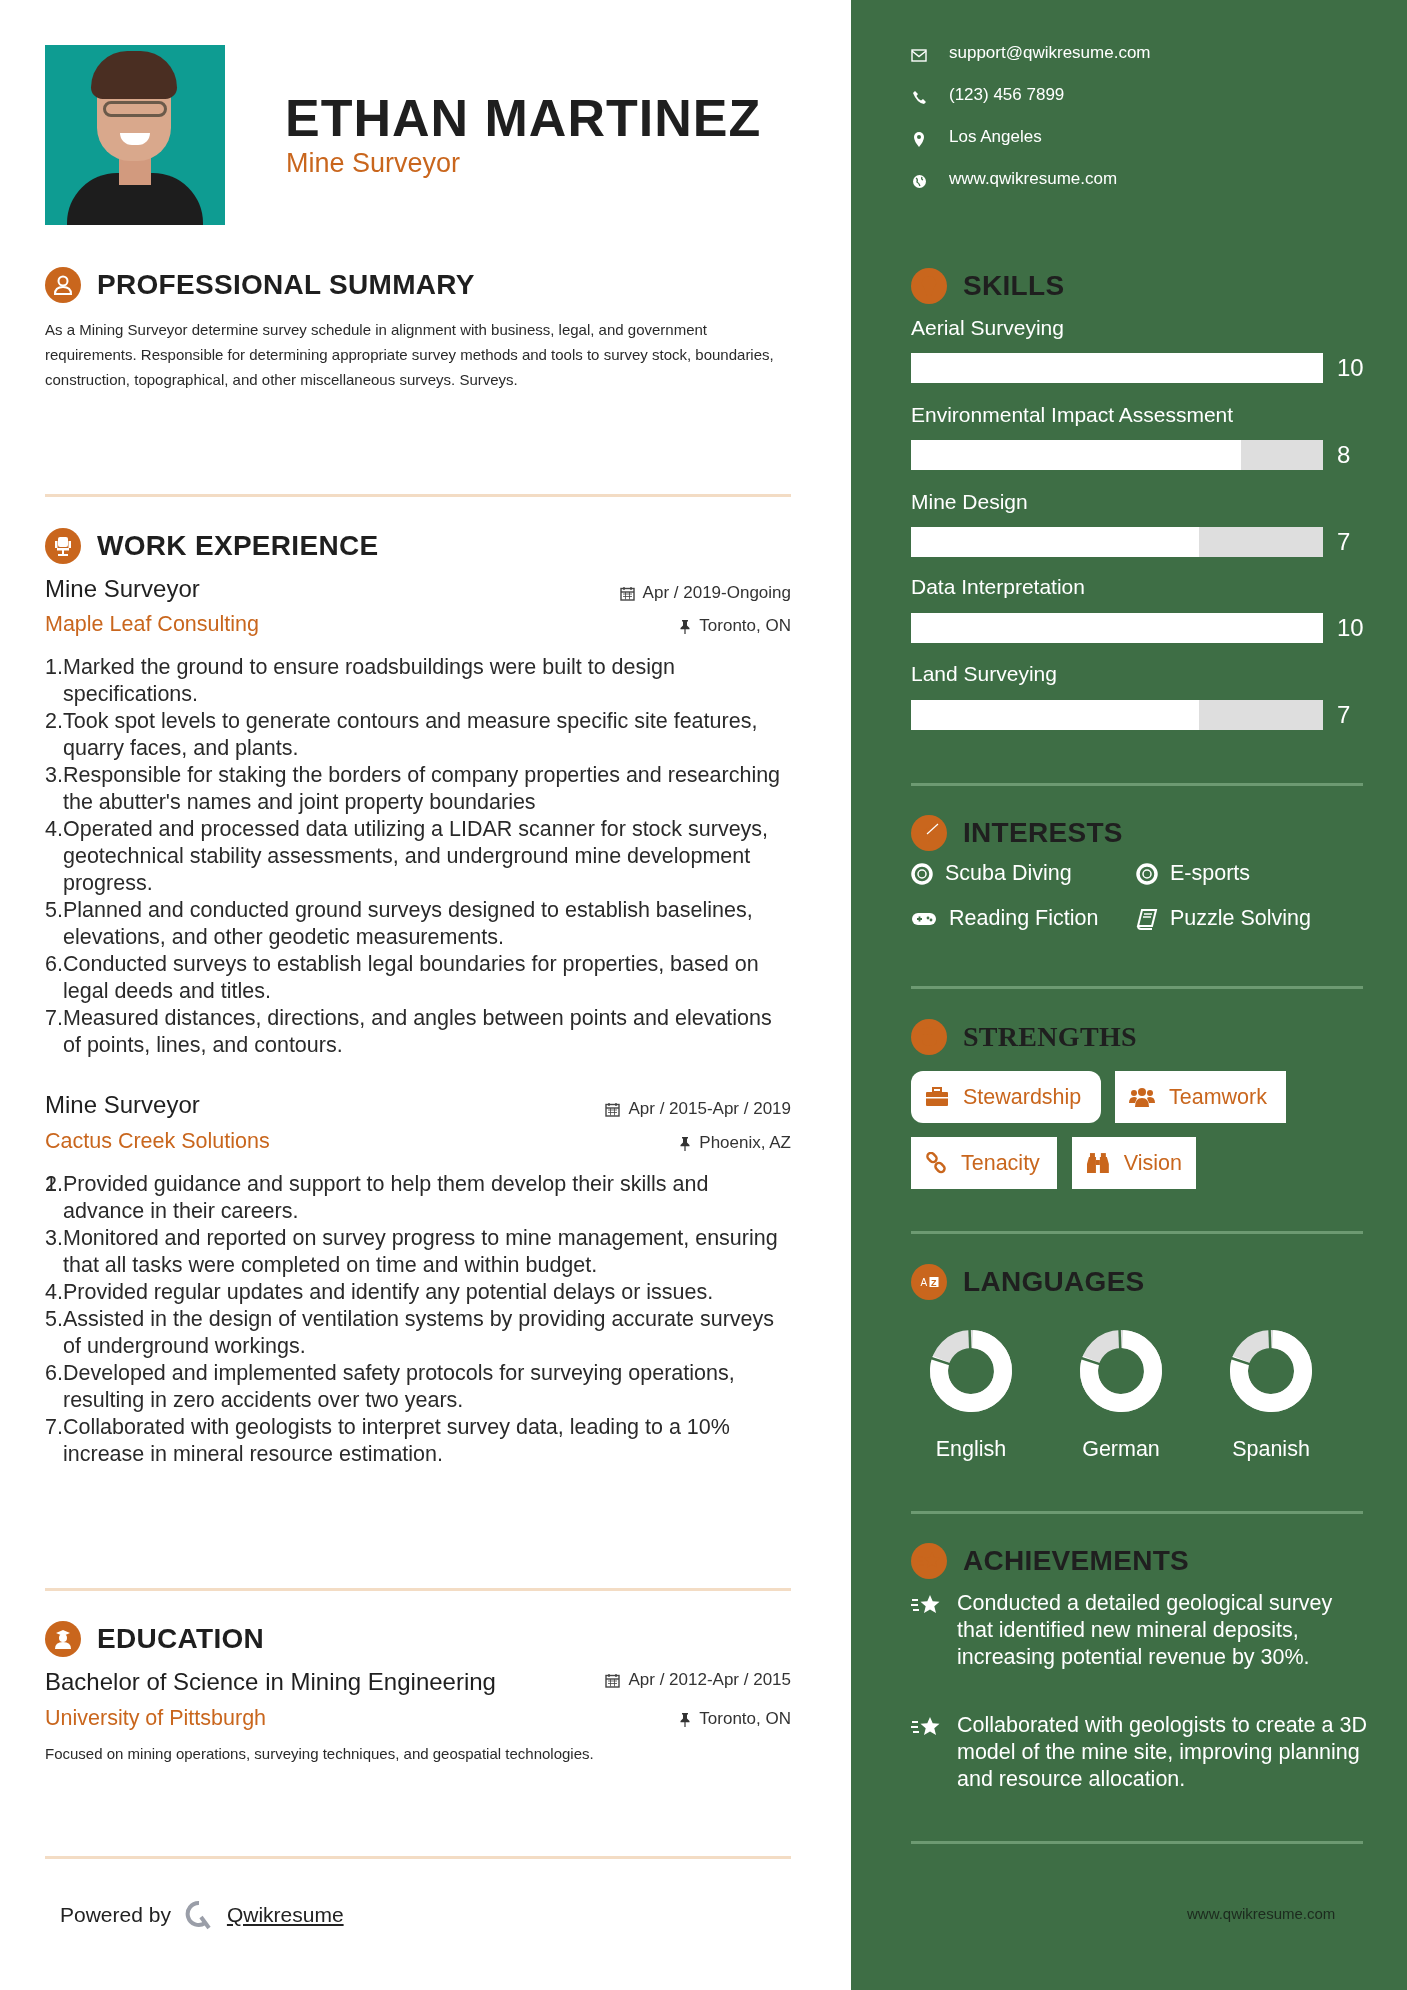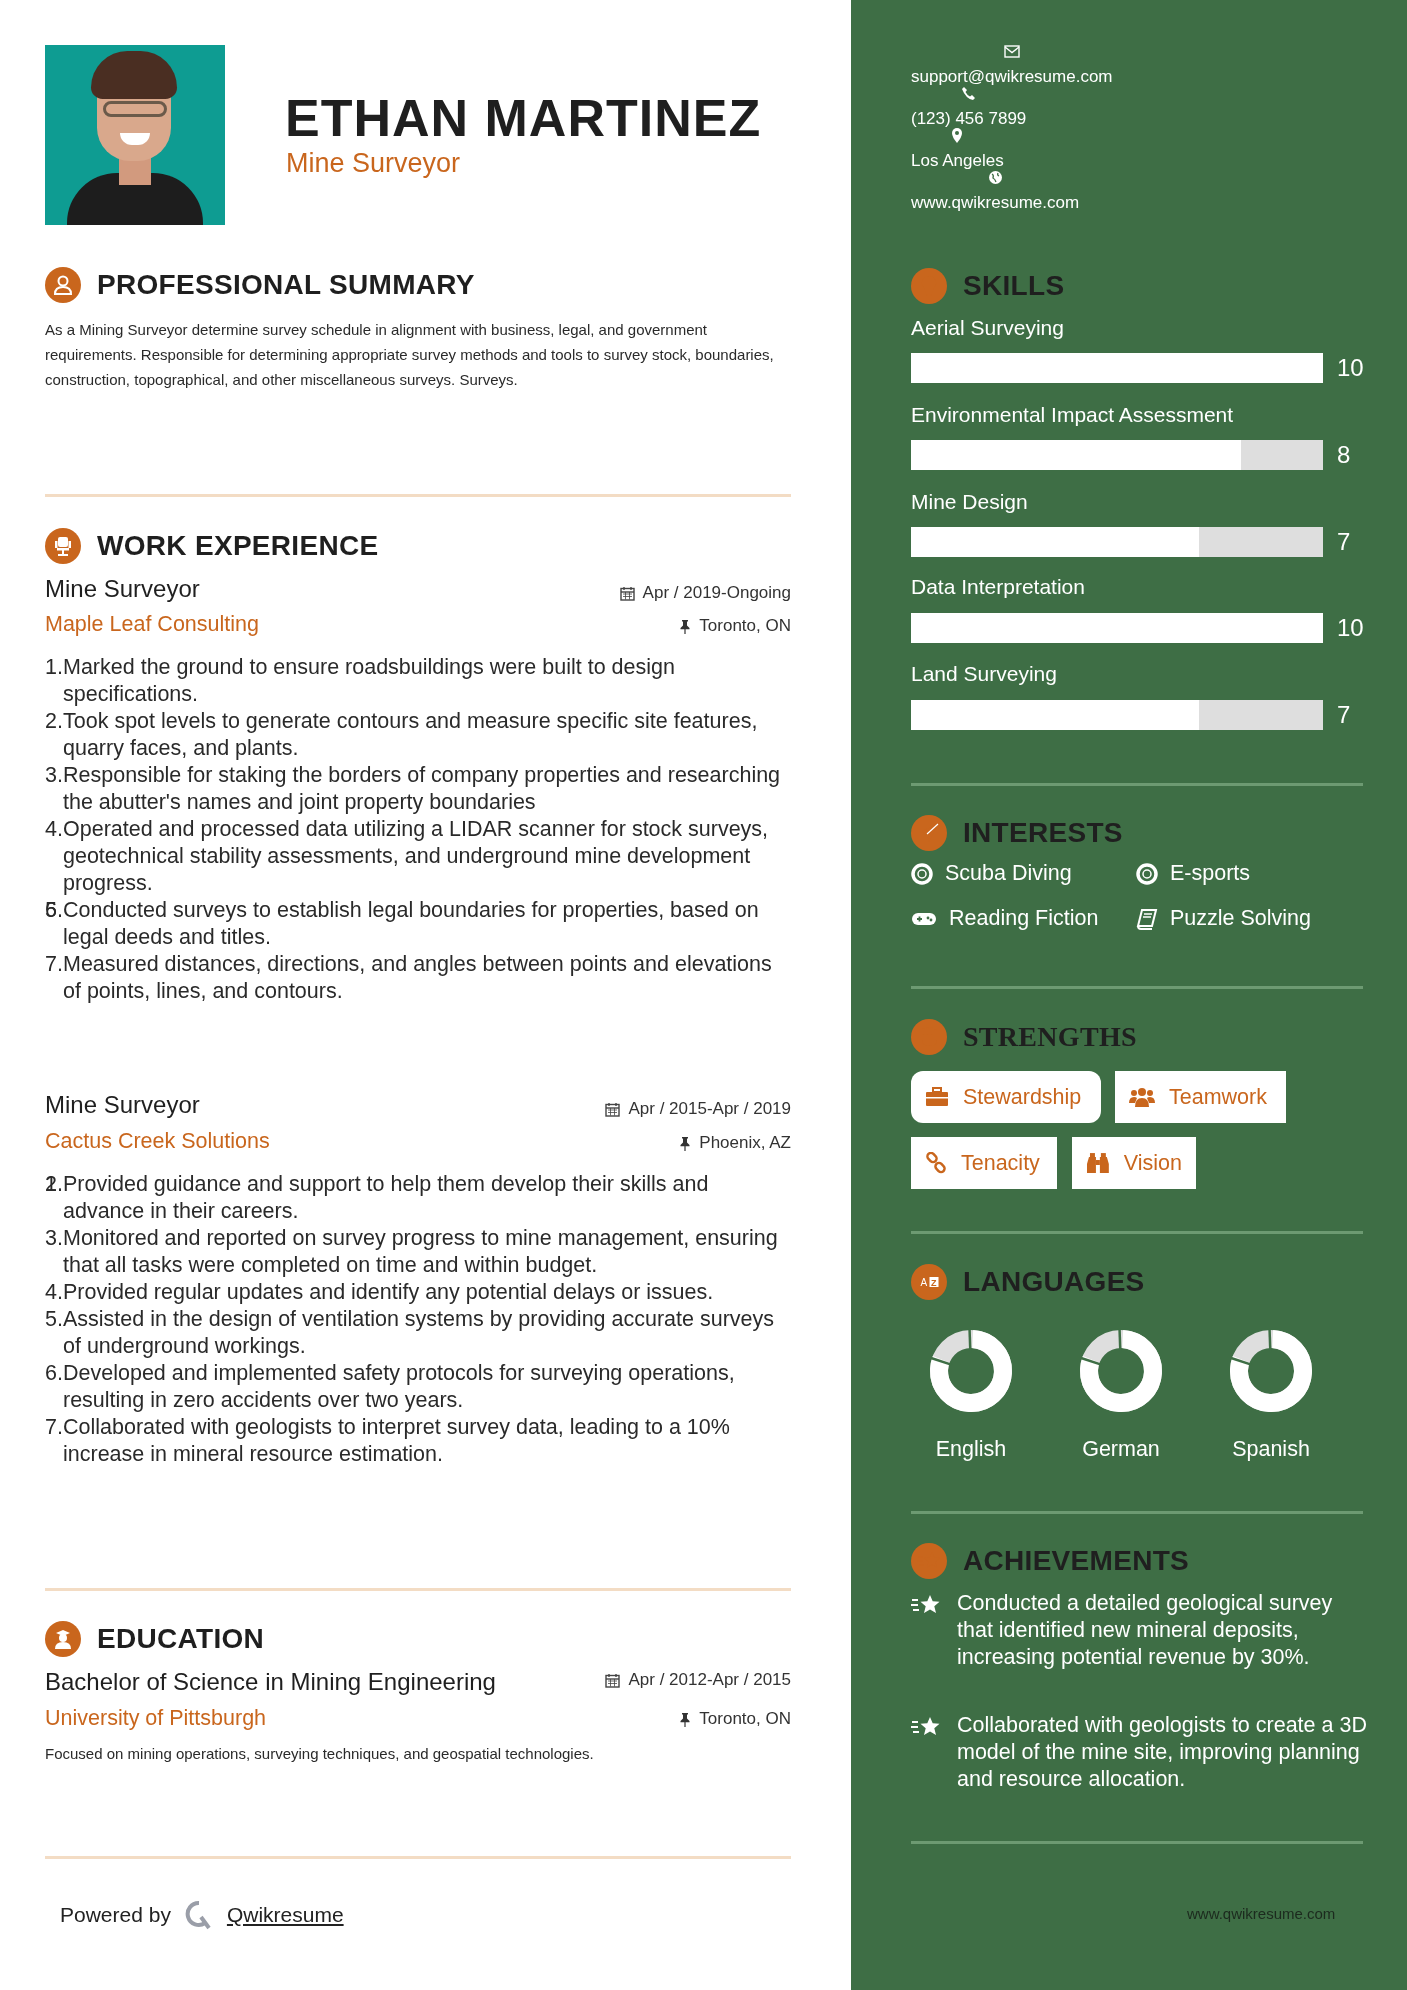--- a/index.html
+++ b/index.html
@@ -34,21 +34,21 @@
 
   ol.bullets { position: absolute; left: 45px; width: 740px; list-style: none; font-size: 21.5px; line-height: 27px; color: #2a2a2a; }
   ol.bullets li { position: relative; padding-left: 18px; }
   ol.bullets li .num { position: absolute; left: 0; top: 0; }
 
   .footer-left { position: absolute; left: 60px; top: 1900px; display: flex; align-items: center; gap: 14px; font-size: 21px; color: #222; }
   .footer-left .brand { text-decoration: underline; color: #222; }
   .footer-right { position: absolute; left: 1187px; top: 1905px; font-size: 15px; color: #1c2a1e; }
 
   
-  .contact { position: absolute; left: 911px; display: flex; align-items: center; gap: 8px; font-size: 17px; color: #fff; flex-direction: column; }
+  .contact { position: absolute; left: 911px; display: flex; align-items: flex-end; gap: 22px; font-size: 17px; color: #fff; }
   .contact .cic { width: 16px; height: 16px; display: flex; align-items: center; justify-content: center; }
 
   .skill-name { position: absolute; left: 911px; font-size: 21px; color: #fff; }
   .skill-bar { position: absolute; left: 911px; width: 412px; height: 30px; background: #dedede; }
   .skill-bar .fill { height: 100%; background: #ffffff; }
   .skill-val { position: absolute; left: 1337px; font-size: 24px; color: #fff; }
 
   .rdivider { position: absolute; left: 911px; width: 452px; height: 3px; background: #6d9a72; }
 
   .interest { position: absolute; display: flex; align-items: center; gap: 12px; font-size: 21.5px; color: #fff; white-space: nowrap; }
@@ -123,21 +123,21 @@
         <path d="M3 1h6v1.5H8v4l2.5 2.5v1.2H6.6V15H5.4v-4.8H1.5V9L4 6.5v-4H3z" fill="#333"></path>
       </svg>
     <span>Toronto, ON</span>
   </div>
 
   <ol class="bullets" style="top:654px;">
     <li><span class="num">1.</span><span>Marked the ground to ensure roadsbuildings were built to design specifications.</span></li>
     <li><span class="num">2.</span><span>Took spot levels to generate contours and measure specific site features, quarry faces, and plants.</span></li>
     <li><span class="num">3.</span><span>Responsible for staking the borders of company properties and researching the abutter's names and joint property boundaries</span></li>
     <li><span class="num">4.</span><span>Operated and processed data utilizing a LIDAR scanner for stock surveys, geotechnical stability assessments, and underground mine development progress.</span></li>
-    <li><span class="num">5.</span></li>
+    <li><span class="num">5.</span><span>Planned and conducted ground surveys designed to establish baselines, elevations, and other geodetic measurements.</span></li>
     <li><span class="num">6.</span><span>Conducted surveys to establish legal boundaries for properties, based on legal deeds and titles.</span></li>
     <li><span class="num">7.</span><span>Measured distances, directions, and angles between points and elevations of points, lines, and contours.</span></li>
   </ol>
 
   <div class="job-title" style="top:1091px;">Mine Surveyor</div>
   <div class="meta" style="top:1099px;">
     <svg width="15" height="15" viewBox="0 0 15 15">
         <rect x="1" y="2.5" width="13" height="11.5" fill="none" stroke="#444" stroke-width="1.4"></rect>
         <line x1="1" y1="6" x2="14" y2="6" stroke="#444" stroke-width="1.4"></line>
         <line x1="4" y1="1" x2="4" y2="4" stroke="#444" stroke-width="1.4"></line>

